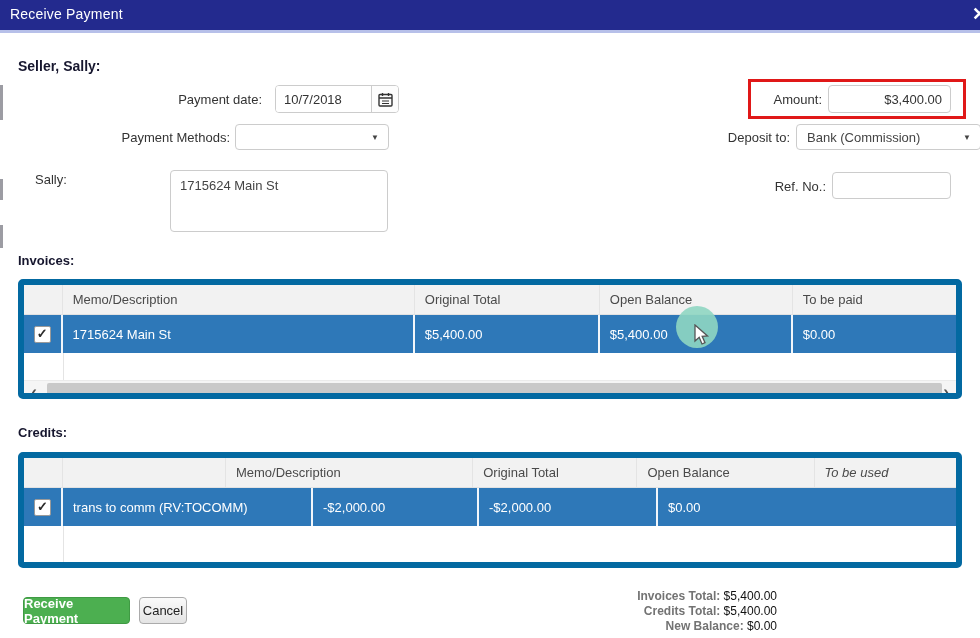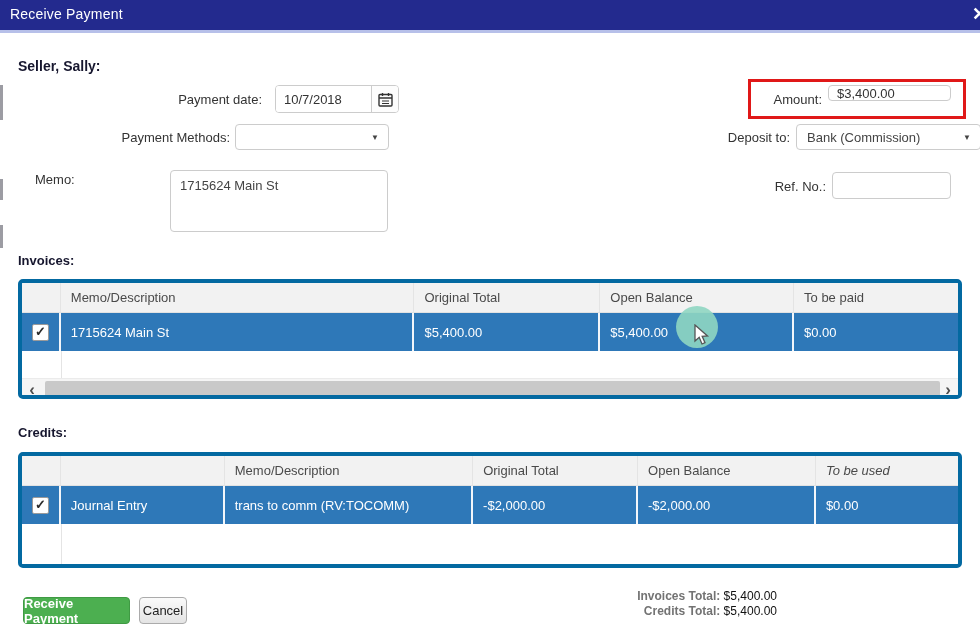--- a/index.html
+++ b/index.html
@@ -30,21 +30,21 @@
   .select { position:absolute; border:1px solid #cccccc; border-radius:4px; background:#fff; height:26px;
             font-size:13px; color:#444; display:flex; align-items:center; padding:0 22px 0 10px; cursor:pointer; }
   .select .arrow { position:absolute; right:9px; top:8px; font-size:8px; color:#444; }
 
   textarea.memo { position:absolute; border:1px solid #cccccc; border-radius:4px; resize:none;
             font-family:"Liberation Sans",sans-serif; font-size:13px; color:#444; padding:7px 9px; outline:none; }
 
   .redbox { position:absolute; border:3px solid #e01818; background:transparent; }
 
   
-  .grid { position:absolute; border:4px solid #0369a1; border-radius:5px; background:#fff; overflow:hidden; }
+  .grid { position:absolute; border:6px solid #0369a1; border-radius:5px; background:#fff; overflow:hidden; }
   .g-head { display:flex; height:30px; background:#f2f2f2; border-bottom:1px solid #e2e2e2; }
   .g-head .hc { font-size:13px; color:#4a4a4a; display:flex; align-items:center; padding-left:10px; border-right:1px solid #e4e4e4; }
   .g-head .hc:last-child { border-right:0; }
   .g-row { display:flex; height:38px; background:#2e78b8; }
   .g-row .c { font-size:13px; color:#ffffff; display:flex; align-items:center; padding-left:10px; border-right:2px solid #f2f6fa; }
   .g-row .c:last-child { border-right:0; }
   .g-row .c.cbcell { justify-content:center; padding-left:0; }
   .g-fill { position:relative; background:#fff; }
   .g-fill .colline { position:absolute; left:39px; top:0; bottom:0; width:1px; background:#e4e4e4; }
 
@@ -98,35 +98,35 @@
           <line x1="4.5" y1="1" x2="4.5" y2="4" stroke="#333" stroke-width="1.4"></line>
           <line x1="10.5" y1="1" x2="10.5" y2="4" stroke="#333" stroke-width="1.4"></line>
           <line x1="4" y1="9" x2="11" y2="9" stroke="#333" stroke-width="1"></line>
           <line x1="4" y1="11.5" x2="11" y2="11.5" stroke="#333" stroke-width="1"></line>
         </svg>
     </span>
   </div>
 
   <div class="redbox" style="left:748px; top:79px; width:218px; height:40px;"></div>
   <div class="lbl" style="left:722px; top:92px; width:100px;text-align:right;">Amount:</div>
-  <input class="tbox" style="left: 828px; top: 85px; width: 123px; height: 16px;" readonly="" value="$3,400.00">
+  <input class="tbox" style="left: 828px; top: 85px; width: 123px; height: 28px; text-align: right;" readonly="" value="$3,400.00">
 
   <div class="lbl" style="left:70px; top:130px; width:160px;">Payment Methods:</div>
   <div class="select" style="left:235px; top:124px; width:154px;">
     <span></span>
     <span class="arrow">▼</span>
   </div>
 
   <div class="lbl" style="left:630px; top:130px; width:160px;">Deposit to:</div>
   <div class="select" style="left:796px; top:124px; width:185px;">
     <span>Bank (Commission)</span>
     <span class="arrow">▼</span>
   </div>
 
-  <div class="lbl" style="left:35px; top:172px; text-align:left;">Memo:</div>
+  <div class="lbl" style="left:35px; top:172px; text-align:left;">Sally:</div>
   <textarea class="memo" style="left: 170px; top: 170px; width: 218px; height: 62px;">1715624 Main St</textarea>
 
   <div class="lbl" style="left:726px; top:179px; width:100px;">Ref. No.:</div>
   <input class="tbox" style="left: 832px; top: 172px; width: 119px; height: 27px;" value="">
 
   <div class="lbl-bold" style="left:18px; top:253px;">Invoices:</div>
 
   <div class="grid" style="left:18px; top:279px; width:944px; height:120px;">
     <div class="g-head">
       <div class="hc" style="width:39px;"></div>
@@ -171,32 +171,32 @@
       <div class="hc" style="width:166px;">Original Total</div>
       <div class="hc" style="width:179px;">Open Balance</div>
       <div class="hc" style="width:143px;font-style:italic;">To be used</div>
     </div>
     <div class="g-row">
       <div class="c cbcell" style="width:39px;">
         <span class="cb">
             <span class="mark">✓</span>
           </span>
       </div>
-      <div class="c" style="width:165px;">Journal Entry</div>
       <div class="c" style="width:250px;">trans to comm (RV:TOCOMM)</div>
       <div class="c" style="width:166px;">-$2,000.00</div>
       <div class="c" style="width:179px;">-$2,000.00</div>
       <div class="c" style="width:143px;">$0.00</div>
     </div>
     <div class="g-fill" style="height:46px;">
         <div class="colline"></div>
       </div>
   </div>
 
   <div class="btn-green" style="left:23px; top:597px; width:107px; height:27px;">Receive Payment</div>
   <div class="btn-gray" style="left:139px; top:597px; width:48px; height:27px;">Cancel</div>
 
   <div class="totals" style="left:560px; top:589px; width:217px;">
     <div><b>Invoices Total:</b> <span>$5,400.00</span></div>
     <div><b>Credits Total:</b> <span>$5,400.00</span></div>
+    <div><b>New Balance:</b> <span>$0.00</span></div>
   </div>
 
 </div>
 
 </body></html>

